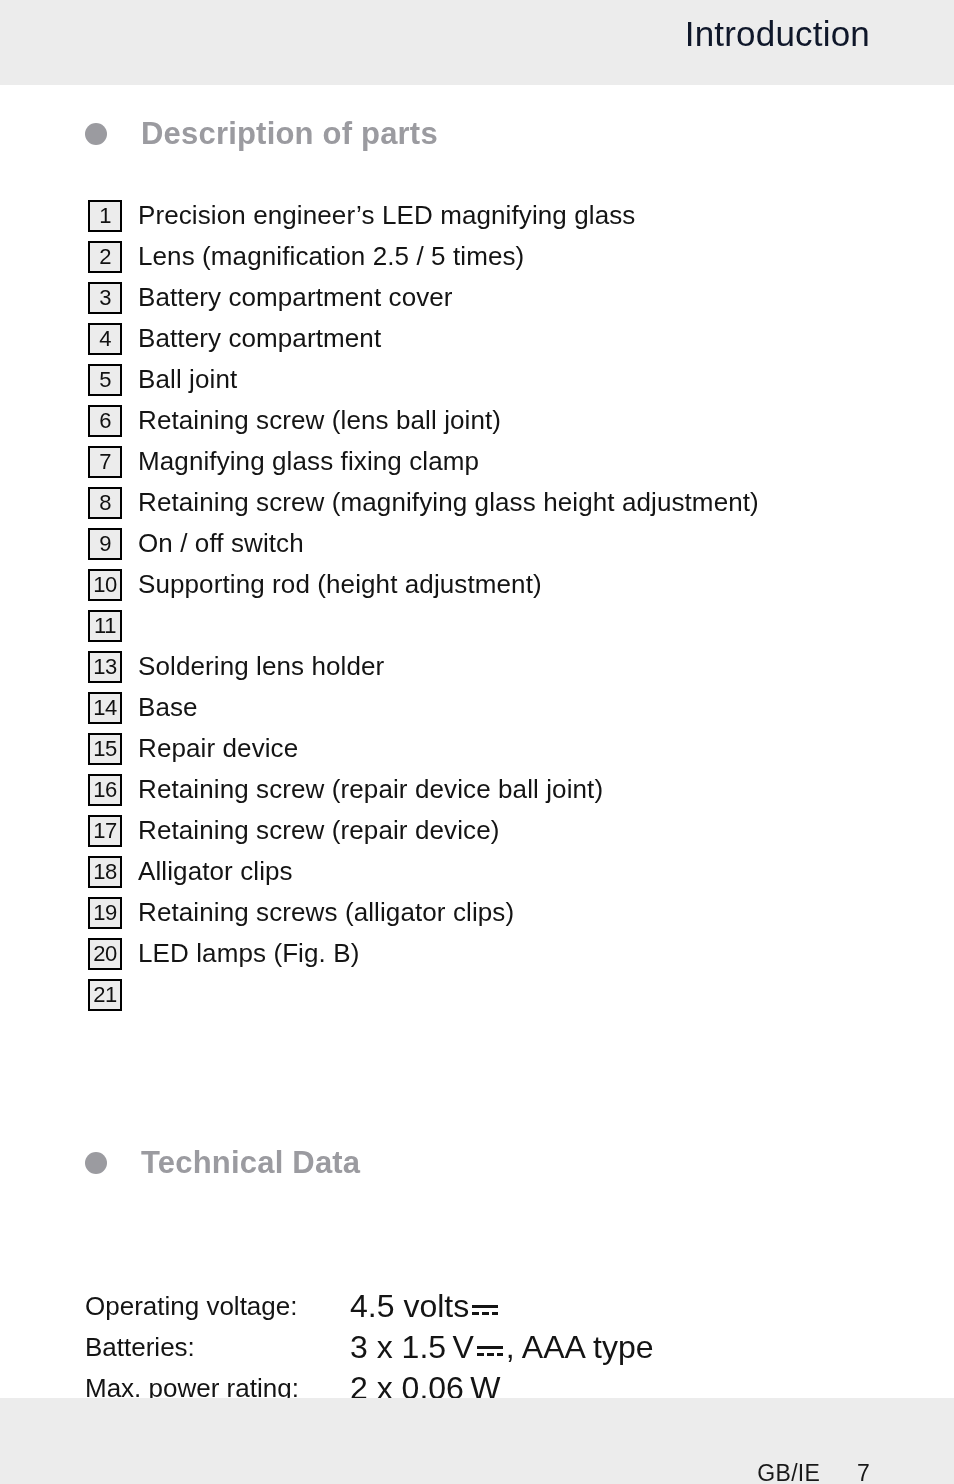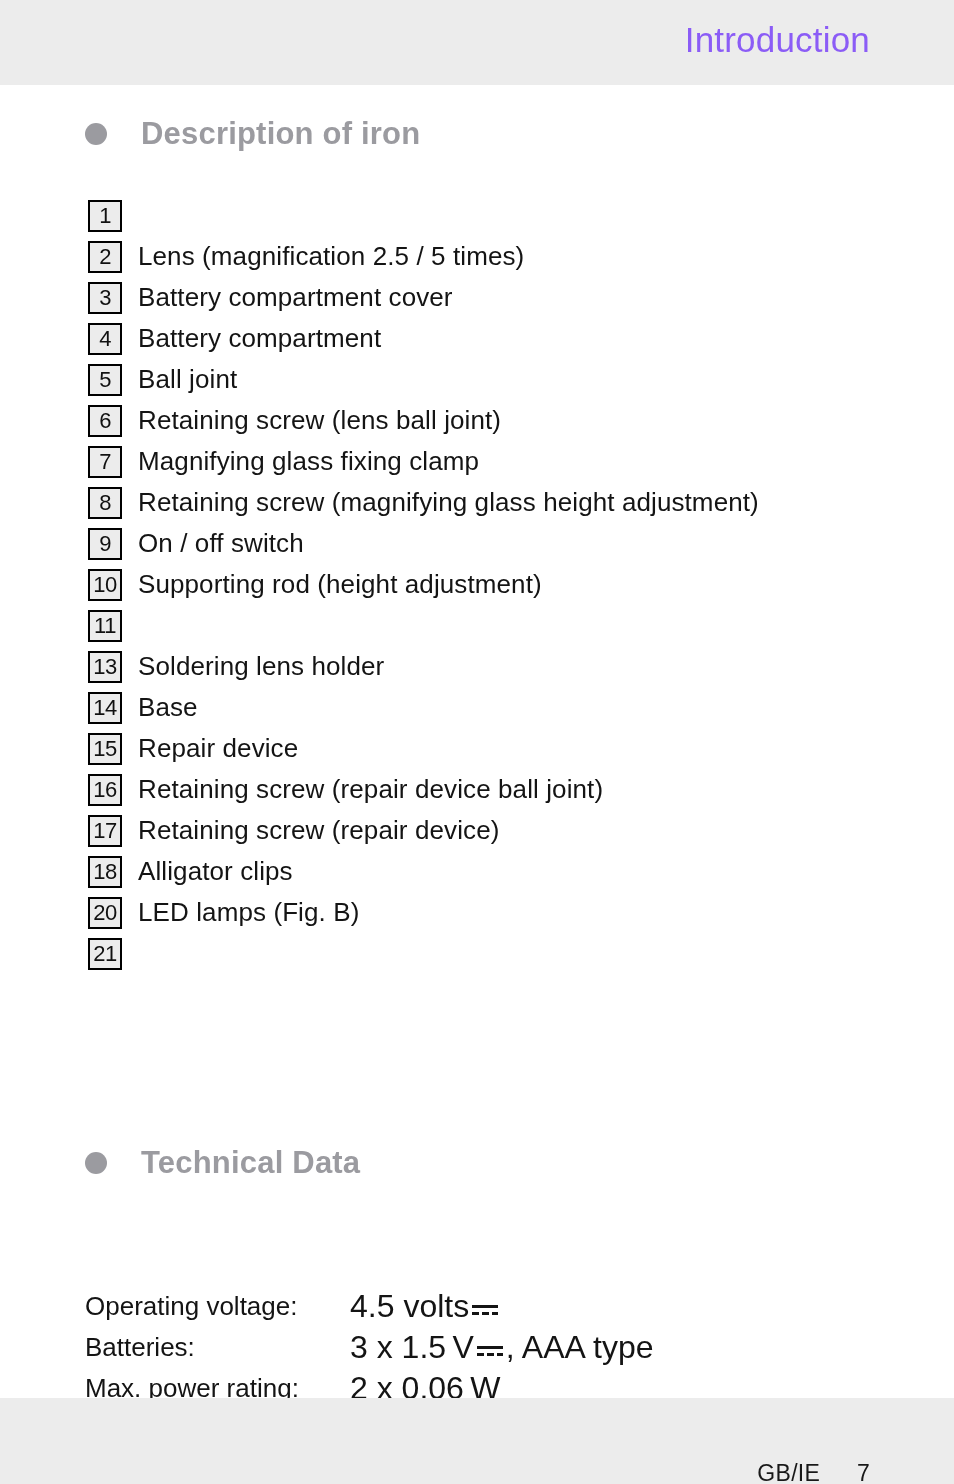--- a/index.html
+++ b/index.html
@@ -21,25 +21,25 @@
     position: absolute;
     top: 0;
     left: 0;
     width: 954px;
     height: 85px;
     background: #ececec;
   }
   .header-title {
     position: absolute;
     right: 84px;
-    top: 22px;
+    top: 16px;
     font-size: 35px;
     font-weight: 400;
     letter-spacing: 0.2px;
-    color: #8b5cf6;
+    color: #0f172a;
     line-height: 1;
     white-space: nowrap;
   }
 
   
   .footer-band {
     position: absolute;
     left: 0;
     top: 1398px;
     width: 954px;
@@ -199,26 +199,27 @@
 <body>
 
 <div class="header-band">
   <div class="header-title">Introduction</div>
 </div>
 
 <div class="content">
 
   <div class="section-heading" id="heading-description">
     <span class="heading-bullet"></span>
-    <span class="heading-text">Description of iron</span>
+    <span class="heading-text">Description of parts</span>
   </div>
 
   <div class="parts-list" id="parts-list">
       <div class="part-row">
         <div class="part-num">1</div>
+        <div class="part-label">Precision engineer’s LED magnifying glass</div>
       </div>
       <div class="part-row">
         <div class="part-num">2</div>
         <div class="part-label">Lens (magnification 2.5 / 5 times)</div>
       </div>
       <div class="part-row">
         <div class="part-num">3</div>
         <div class="part-label">Battery compartment cover</div>
       </div>
       <div class="part-row">
@@ -268,20 +269,24 @@
         <div class="part-num">16</div>
         <div class="part-label">Retaining screw (repair device ball joint)</div>
       </div>
       <div class="part-row">
         <div class="part-num">17</div>
         <div class="part-label">Retaining screw (repair device)</div>
       </div>
       <div class="part-row">
         <div class="part-num">18</div>
         <div class="part-label">Alligator clips</div>
+      </div>
+      <div class="part-row">
+        <div class="part-num">19</div>
+        <div class="part-label">Retaining screws (alligator clips)</div>
       </div>
       <div class="part-row">
         <div class="part-num">20</div>
         <div class="part-label">LED lamps (Fig. B)</div>
       </div>
       <div class="part-row">
         <div class="part-num">21</div>
       </div>
     </div>
 

